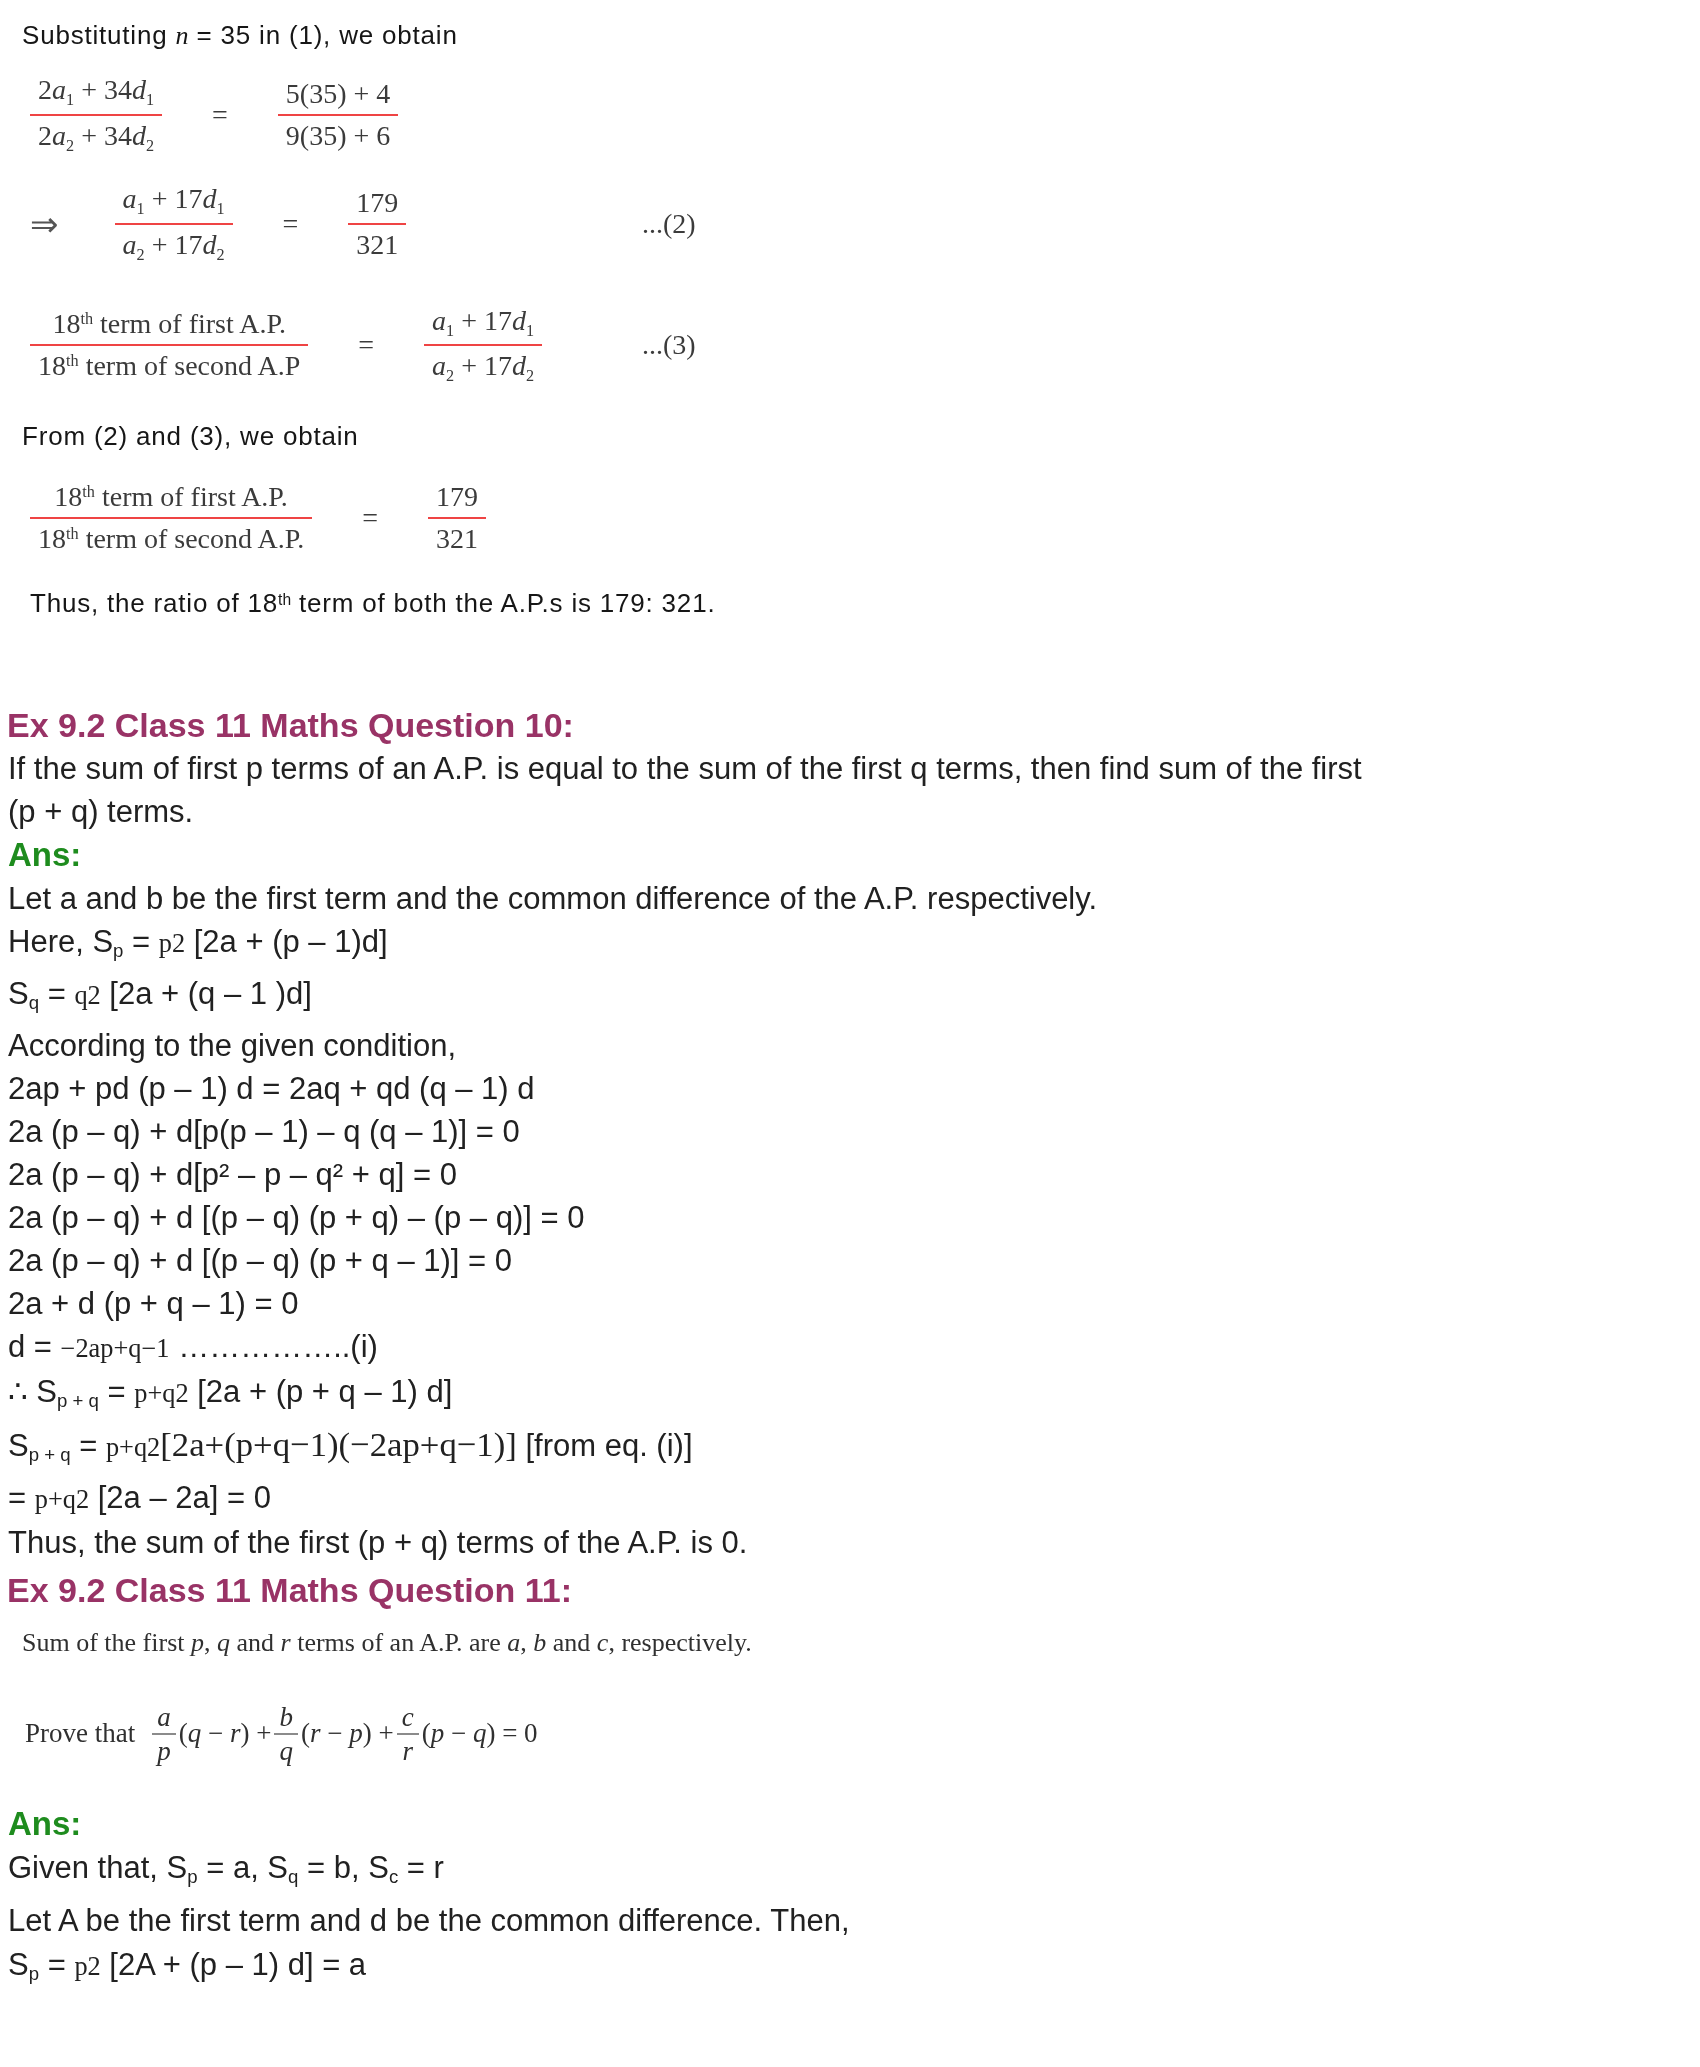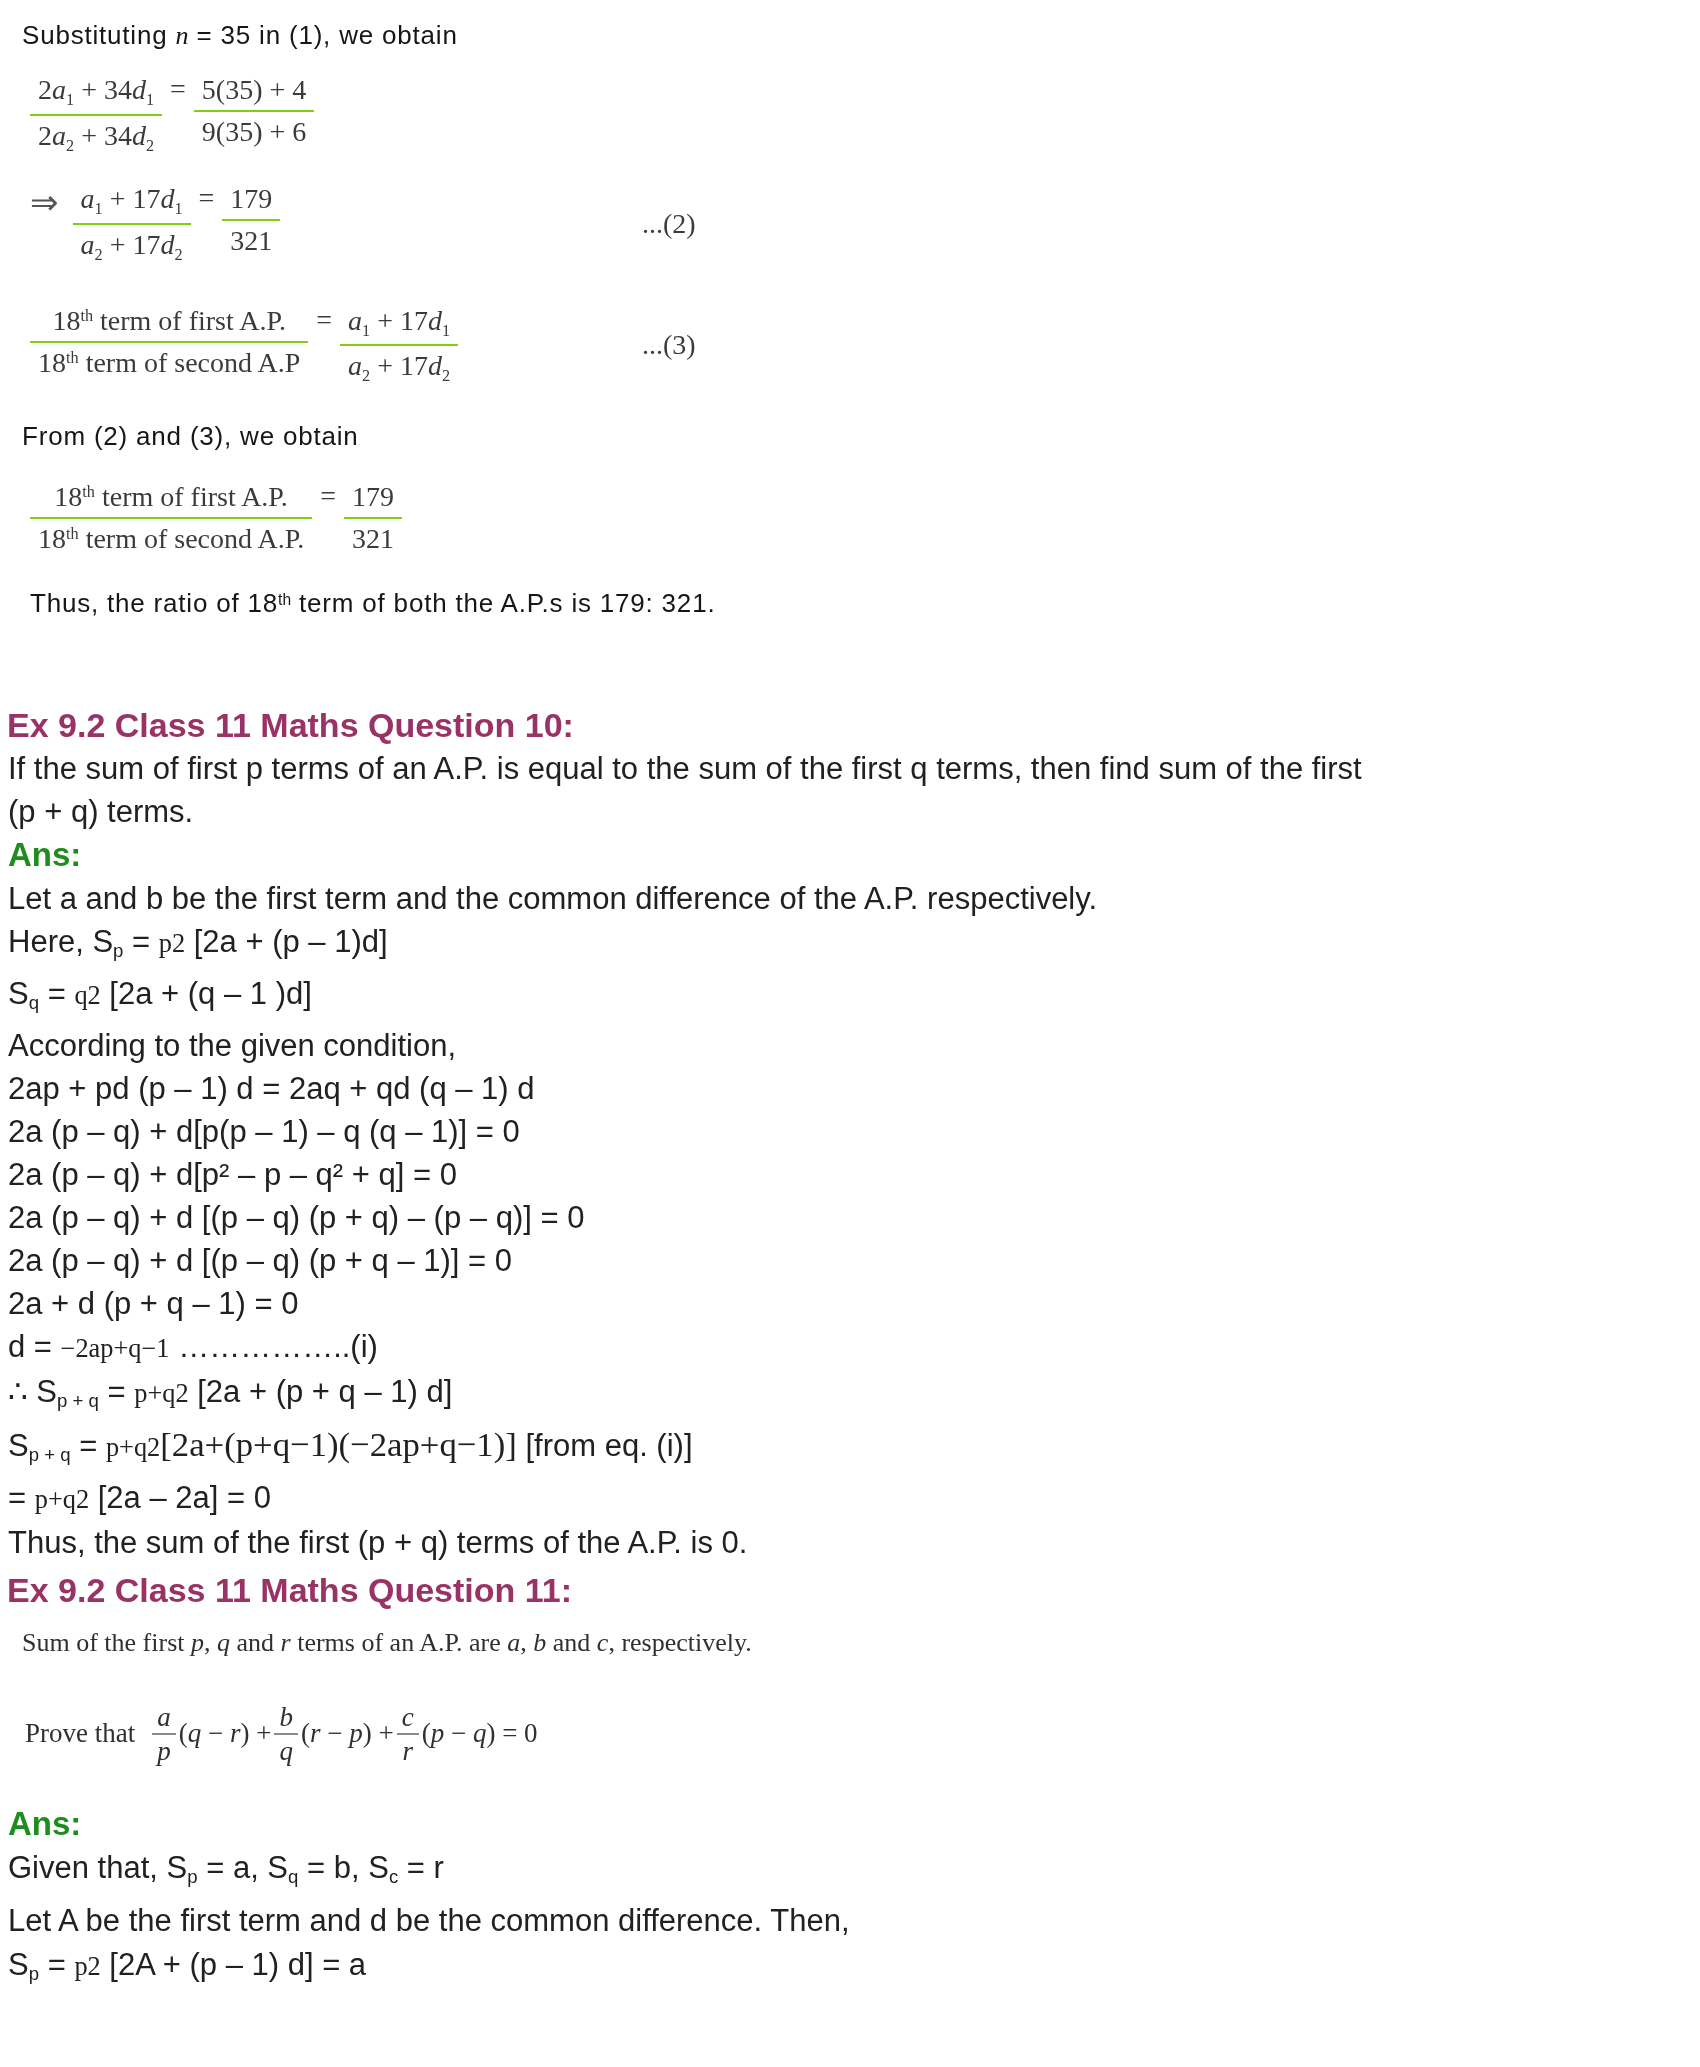--- a/index.html
+++ b/index.html
@@ -18,32 +18,33 @@
     font-family:"Liberation Sans", sans-serif;
     font-size:26px; letter-spacing:0.8px; color:#161616;
     margin-left:22px;
   }
   .line-intro { margin-top:8px; }
   .line-from  { margin-top:34px; }
   .line-thus  { margin-top:32px; margin-left:30px; }
   .eqrow {
     position:relative;
     margin-left:30px;
-    display:flex; align-items:flex-start;
+    display:flex; align-items:center;
     font-family:"Liberation Serif", serif;
     font-size:28px; color:#3b3b3b;
     width:1640px;
+    gap:42px;
   }
   .eqrow.eq1 { margin-top:22px; }
   .eqrow.eq2 { margin-top:26px; }
   .eqrow.eq3 { margin-top:38px; }
   .eqrow.eq4 { margin-top:28px; }
   .frac { display:inline-flex; flex-direction:column; text-align:center; vertical-align:middle; }
   .frac .num { padding:1px 8px 4px; }
-  .frac .den { border-top:2px solid #84cc16; padding:4px 8px 1px; }
+  .frac .den { border-top:2px solid #ef4444; padding:4px 8px 1px; }
   .eqsign { margin:0 8px; color:#3b3b3b; }
   .arrow { font-size:34px; color:#555; margin-right:14px; }
   .eqlabel {
     position:absolute; left:612px; top:50%; transform:translateY(-50%);
     font-family:"Liberation Serif", serif; font-size:28px; color:#3b3b3b;
   }
   
   .q-heading {
     font-weight:bold; font-size:34px; color:#993366;
     margin-left:7px; line-height:44px;

